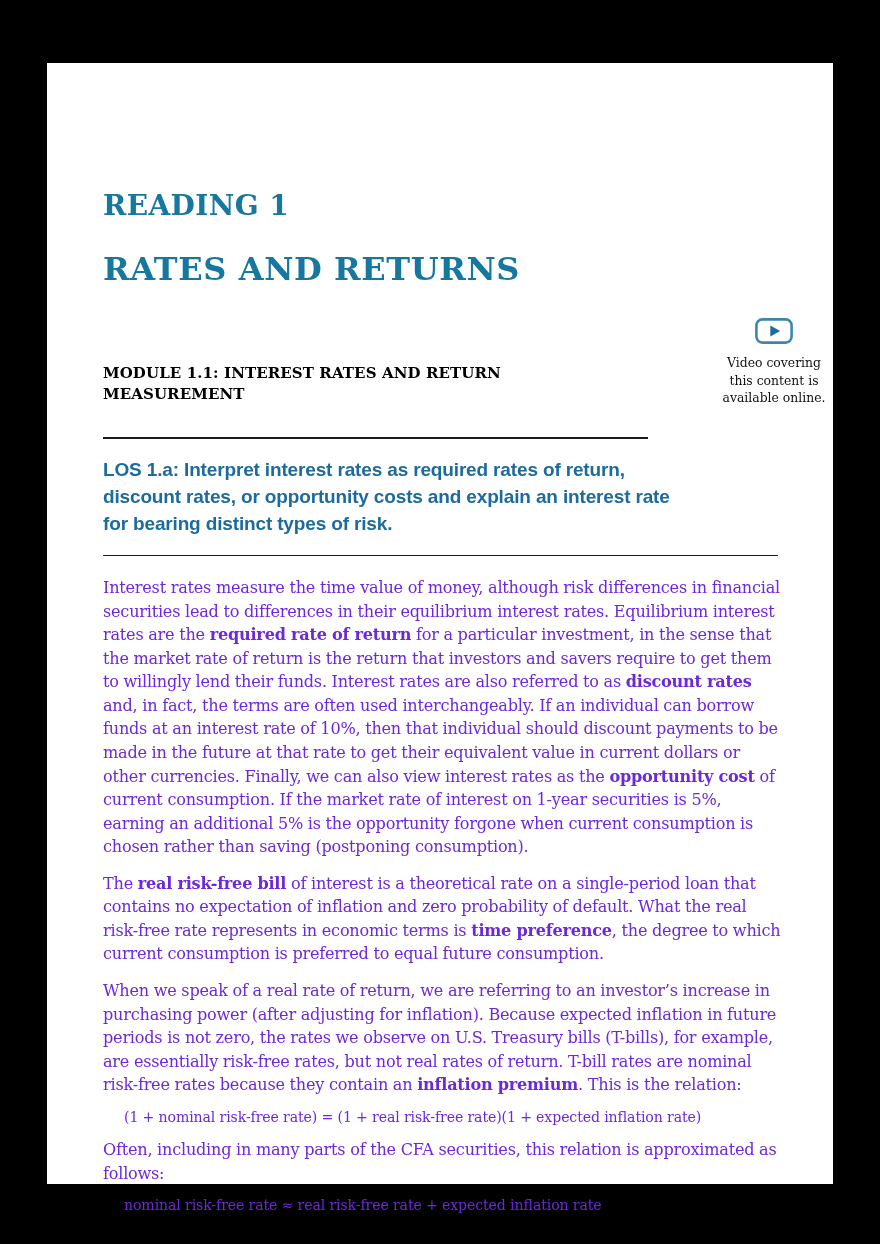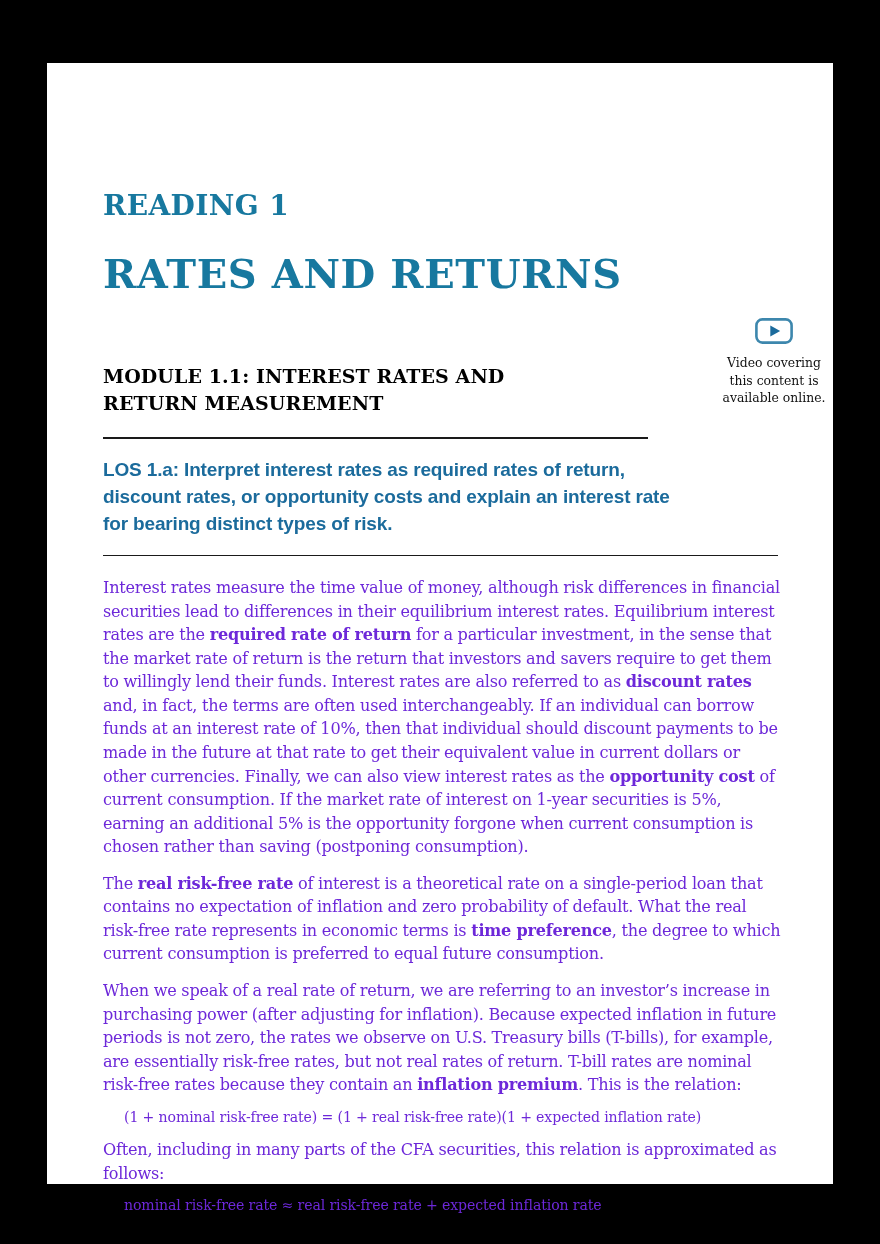--- a/index.html
+++ b/index.html
@@ -43,36 +43,36 @@
     color: #17789f;
     line-height: 1.05;
     white-space: nowrap;
   }
   .reading-title {
     position: absolute;
     top: 190px;
     left: 0;
     font-family: "DejaVu Serif", serif;
     font-weight: bold;
-    font-size: 40px;
+    font-size: 32px;
     letter-spacing: 0.6px;
     color: #17789f;
     line-height: 1.05;
     white-space: nowrap;
   }
 
   
   .module-title {
     position: absolute;
     top: 300px;
     left: 0;
     width: 500px;
     font-family: "DejaVu Serif", serif;
     font-weight: bold;
-    font-size: 19px;
+    font-size: 15px;
     color: #000000;
     line-height: 1.42;
     letter-spacing: 0.1px;
   }
 
   .rule-top {
     position: absolute;
     left: 0;
     top: 374px;
     width: 545px;
@@ -185,21 +185,21 @@
       <span class="los-line">discount rates, or opportunity costs and explain an interest rate</span>
       <span class="los-line">for bearing distinct types of risk.</span>
     </div>
 
     <div class="rule-bottom"></div>
 
     <div class="body-content">
 
       <p><span>Interest rates measure the time value of money, although risk differences in financial securities lead to differences in their equilibrium interest rates. Equilibrium interest rates are the </span><b>required rate of return</b><span> for a particular investment, in the sense that the market rate of return is the return that investors and savers require to get them to willingly lend their funds. Interest rates are also referred to as </span><b>discount rates</b><span> and, in fact, the terms are often used interchangeably. If an individual can borrow funds at an interest rate of 10%, then that individual should discount payments to be made in the future at that rate to get their equivalent value in current dollars or other currencies. Finally, we can also view interest rates as the </span><b>opportunity cost</b><span> of current consumption. If the market rate of interest on 1-year securities is 5%, earning an additional 5% is the opportunity forgone when current consumption is chosen rather than saving (postponing consumption).</span></p>
 
-      <p><span>The </span><b>real risk-free rate</b><span> of interest is a theoretical rate on a single-period loan that contains no expectation of inflation and zero probability of default. What the real risk-free rate represents in economic terms is </span><b>time preference</b><span>, the degree to which current consumption is preferred to equal future consumption.</span></p>
+      <p><span>The </span><b>real risk-free bill</b><span> of interest is a theoretical rate on a single-period loan that contains no expectation of inflation and zero probability of default. What the real risk-free rate represents in economic terms is </span><b>time preference</b><span>, the degree to which current consumption is preferred to equal future consumption.</span></p>
 
       <p class="tight"><span>When we speak of a real rate of return, we are referring to an investor’s increase in purchasing power (after adjusting for inflation). Because expected inflation in future periods is not zero, the rates we observe on U.S. Treasury bills (T-bills), for example, are essentially risk-free rates, but not real rates of return. T-bill rates are nominal risk-free rates because they contain an </span><b>inflation premium</b><span>. This is the relation:</span></p>
 
       <p class="formula">(1 + nominal risk-free rate) = (1 + real risk-free rate)(1 + expected inflation rate)</p>
 
       <p class="tight">Often, including in many parts of the CFA securities, this relation is approximated as follows:</p>
 
       <p class="formula formula-last">nominal risk-free rate ≈ real risk-free rate + expected inflation rate</p>
 
     </div>

